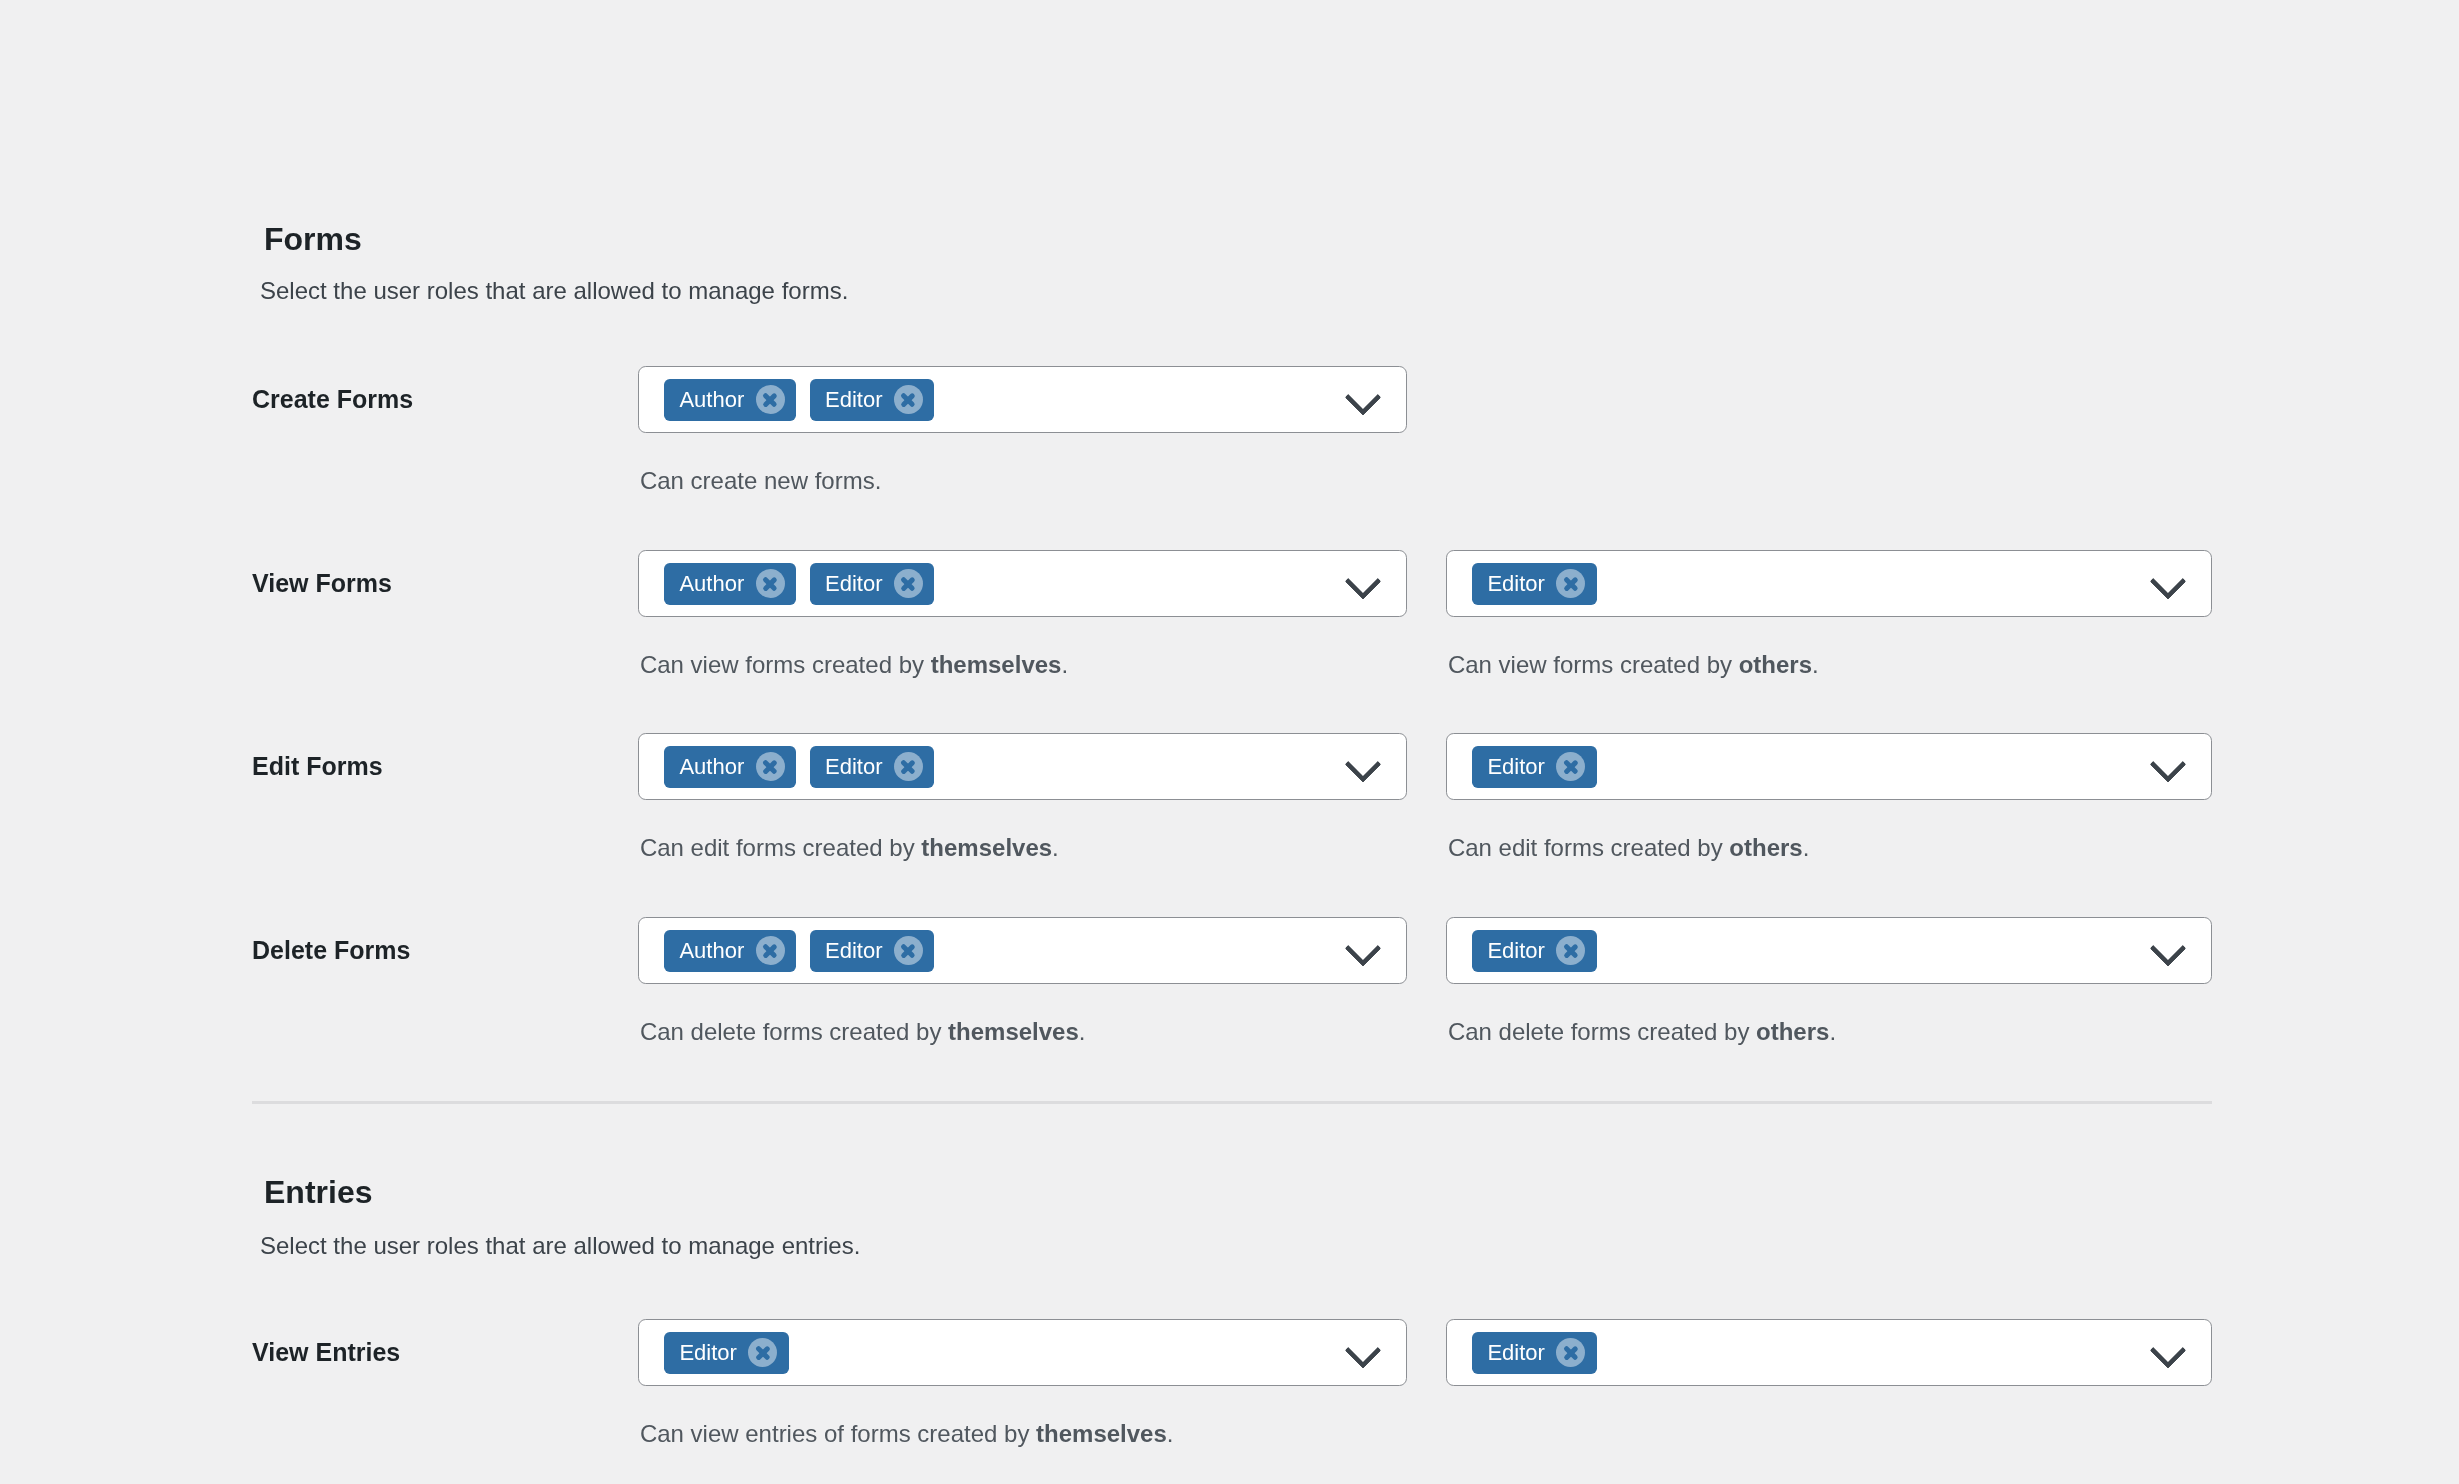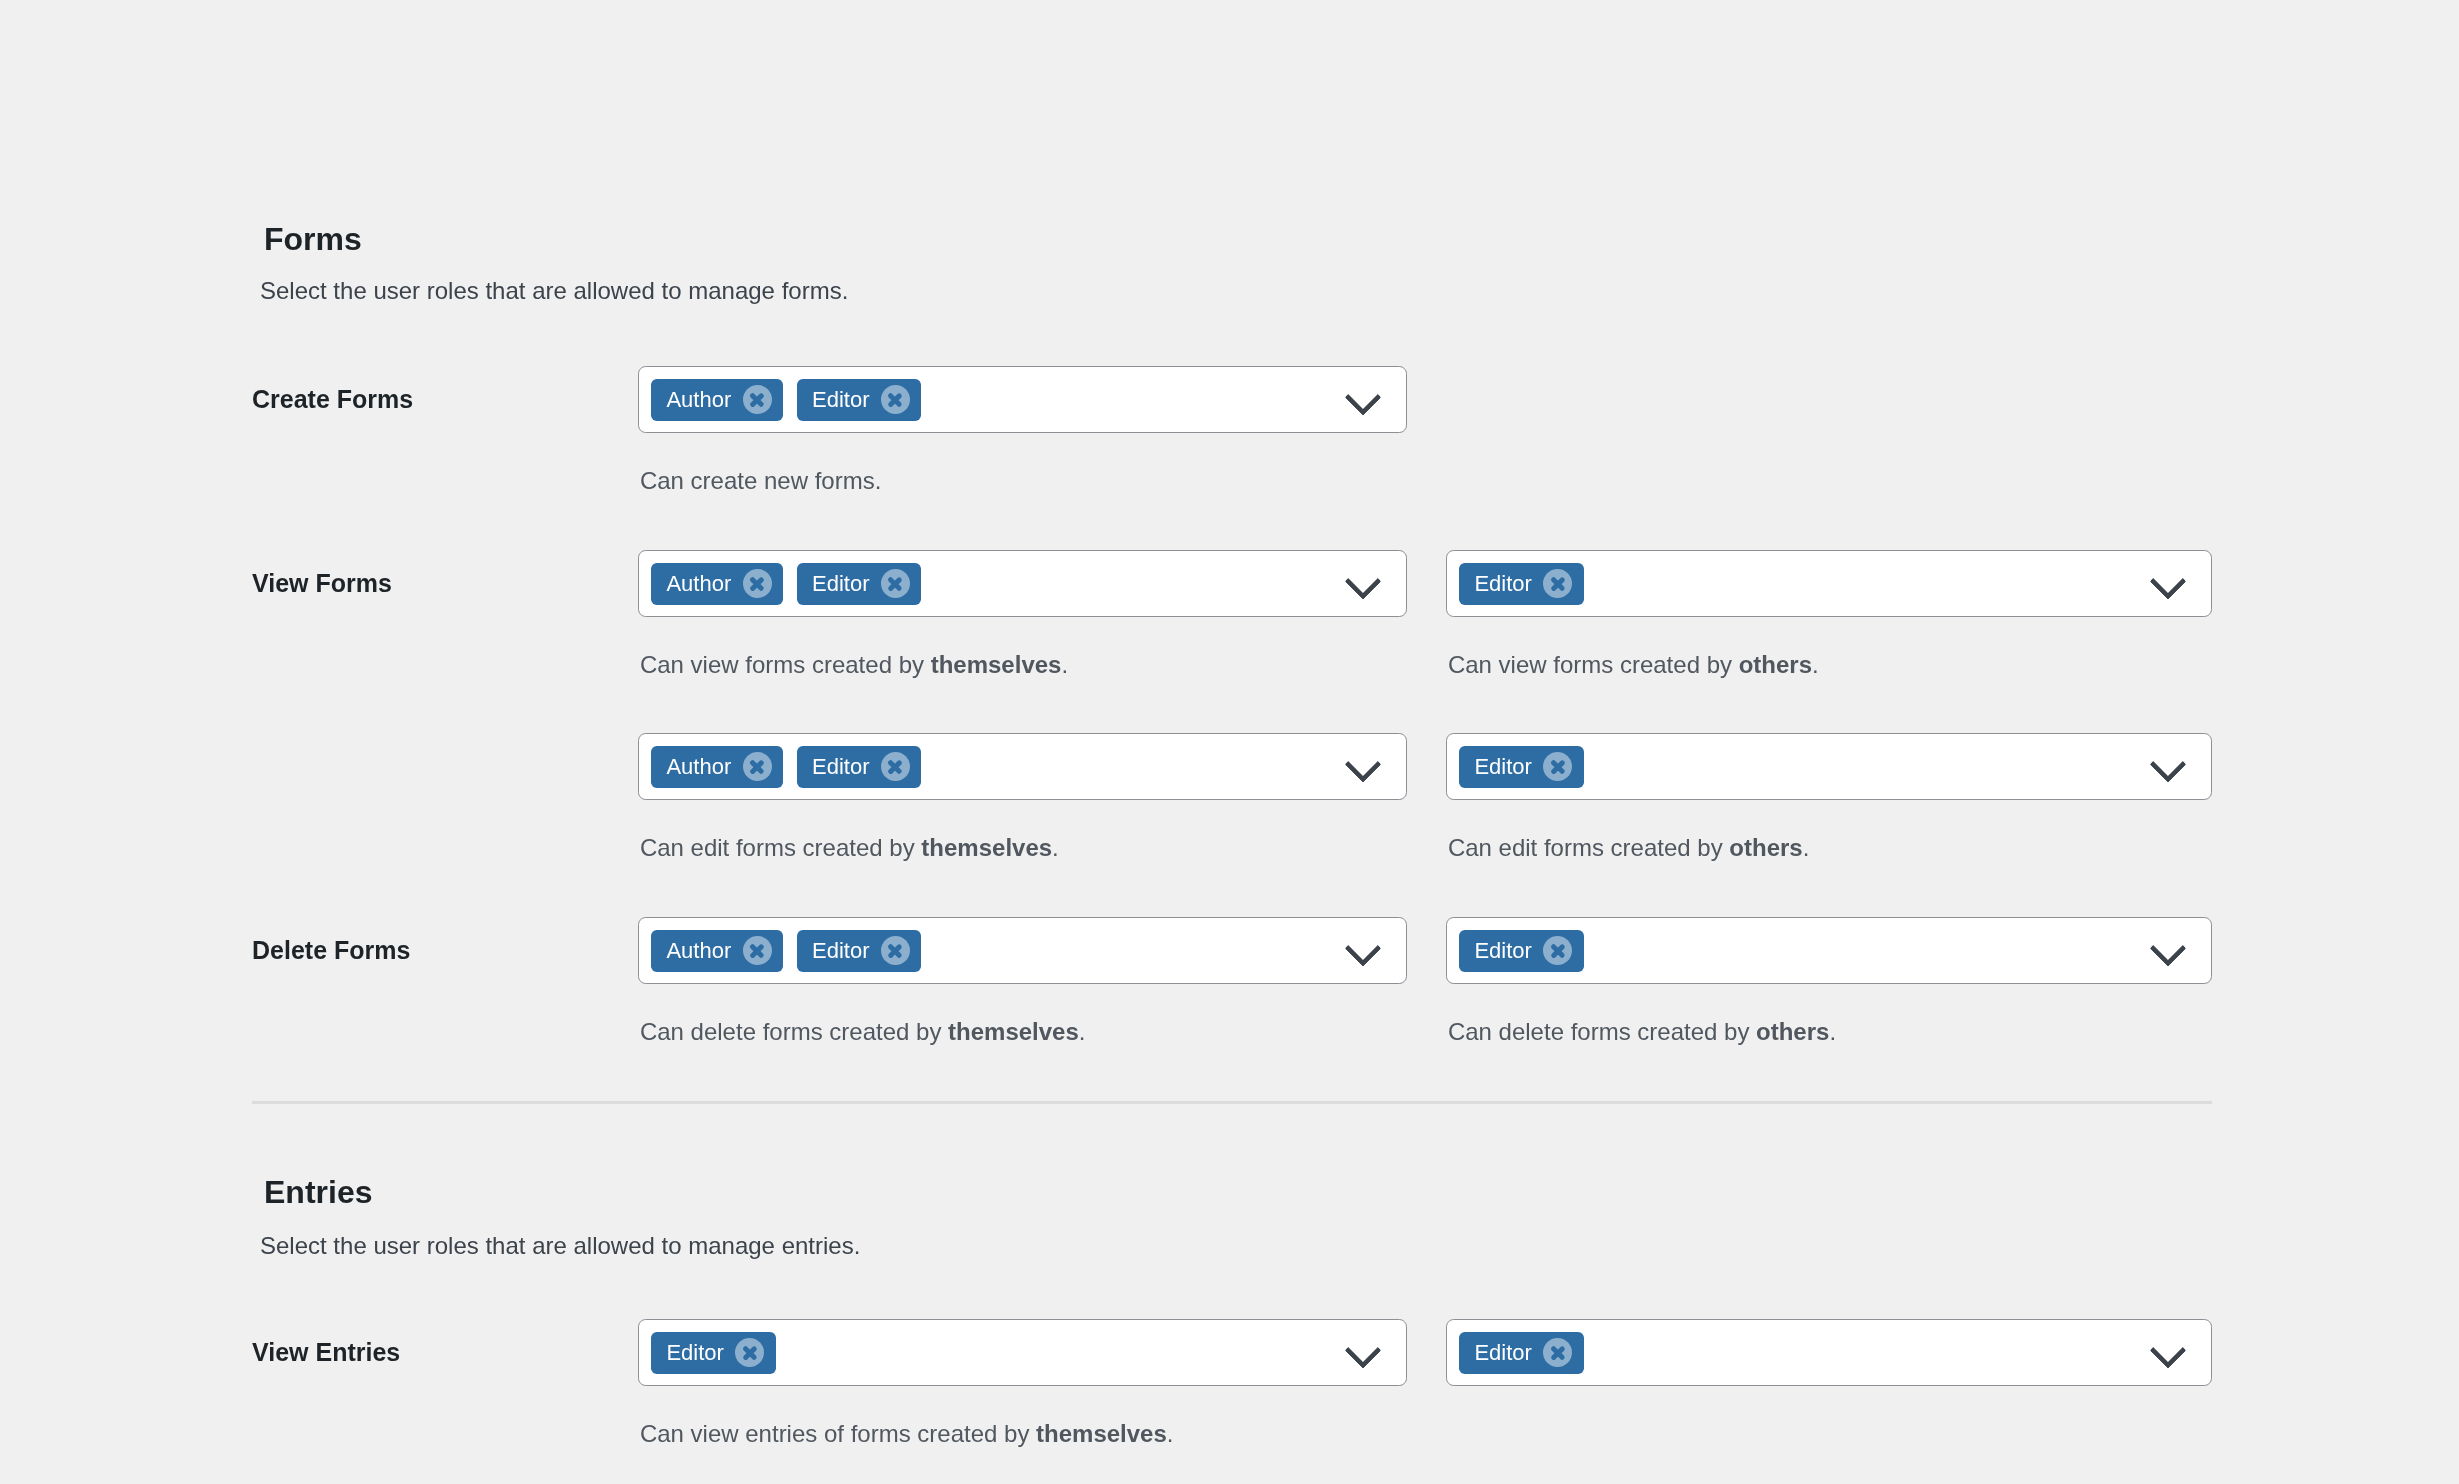--- a/index.html
+++ b/index.html
@@ -37,21 +37,21 @@
   .col{position:absolute;top:0;}
   .col.c1{left:386px;width:769px;}
   .col.c2{left:1194px;width:766px;}
   .multiselect{
     position:relative;box-sizing:border-box;
     width:100%;height:67px;
     background:#ffffff;
     border:1.9px solid #8c8f94;
     border-radius:7.7px;
     display:flex;align-items:center;
-    padding:0 77px 0 12px;
+    padding:0 77px 0 25px;
     cursor:pointer;
   }
   .tag{
     display:inline-flex;align-items:center;flex:none;
     height:42px;
     background:#2e6da4;color:#ffffff;
     border-radius:5.8px;
     padding:0 11.5px 0 15.4px;
     font-size:22px;line-height:1;
     margin-right:13.4px;
@@ -141,20 +141,21 @@
         <span class="tag-label">Editor</span>
         <span class="remove-icon"></span>
       </span>
       <span class="chevron-icon"></span>
     </div>
     <p class="help"><span>Can view forms created by </span><strong>others</strong><span>.</span></p>
   </div>
 </div>
 
 <div class="perm-row" id="row-edit-forms">
+  <div class="row-label">Edit Forms</div>
   <div class="col c1">
     <div class="multiselect">
       <span class="tag">
         <span class="tag-label">Author</span>
         <span class="remove-icon"></span>
       </span>
       <span class="tag">
         <span class="tag-label">Editor</span>
         <span class="remove-icon"></span>
       </span>

